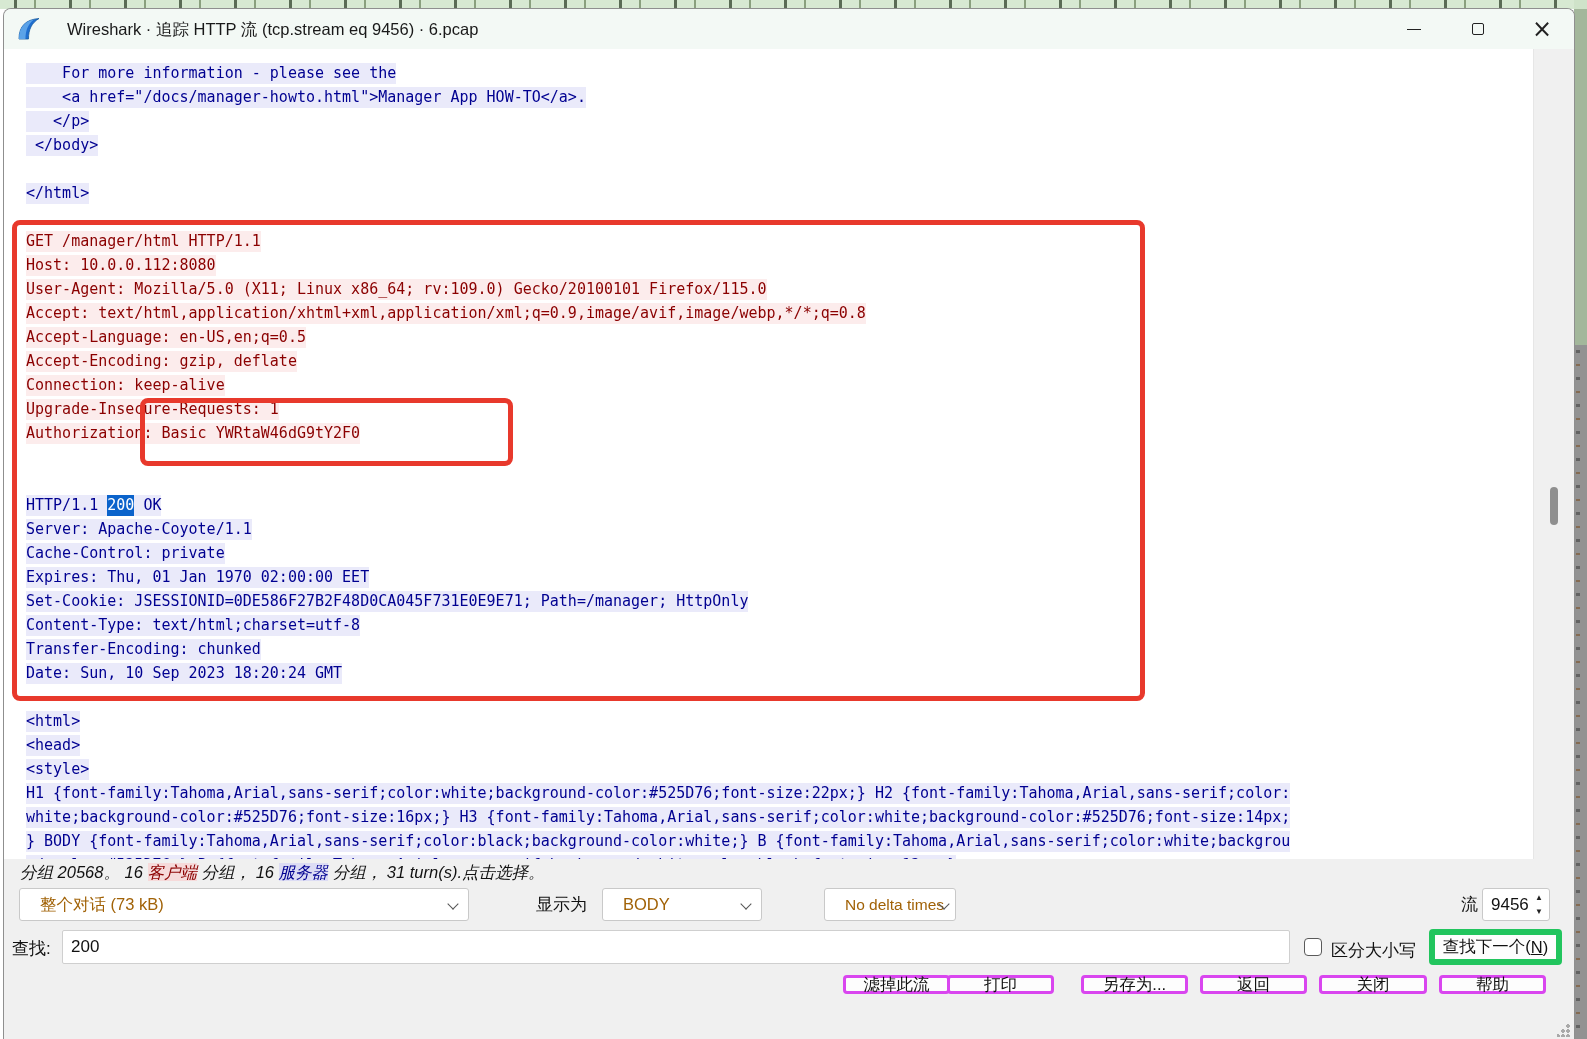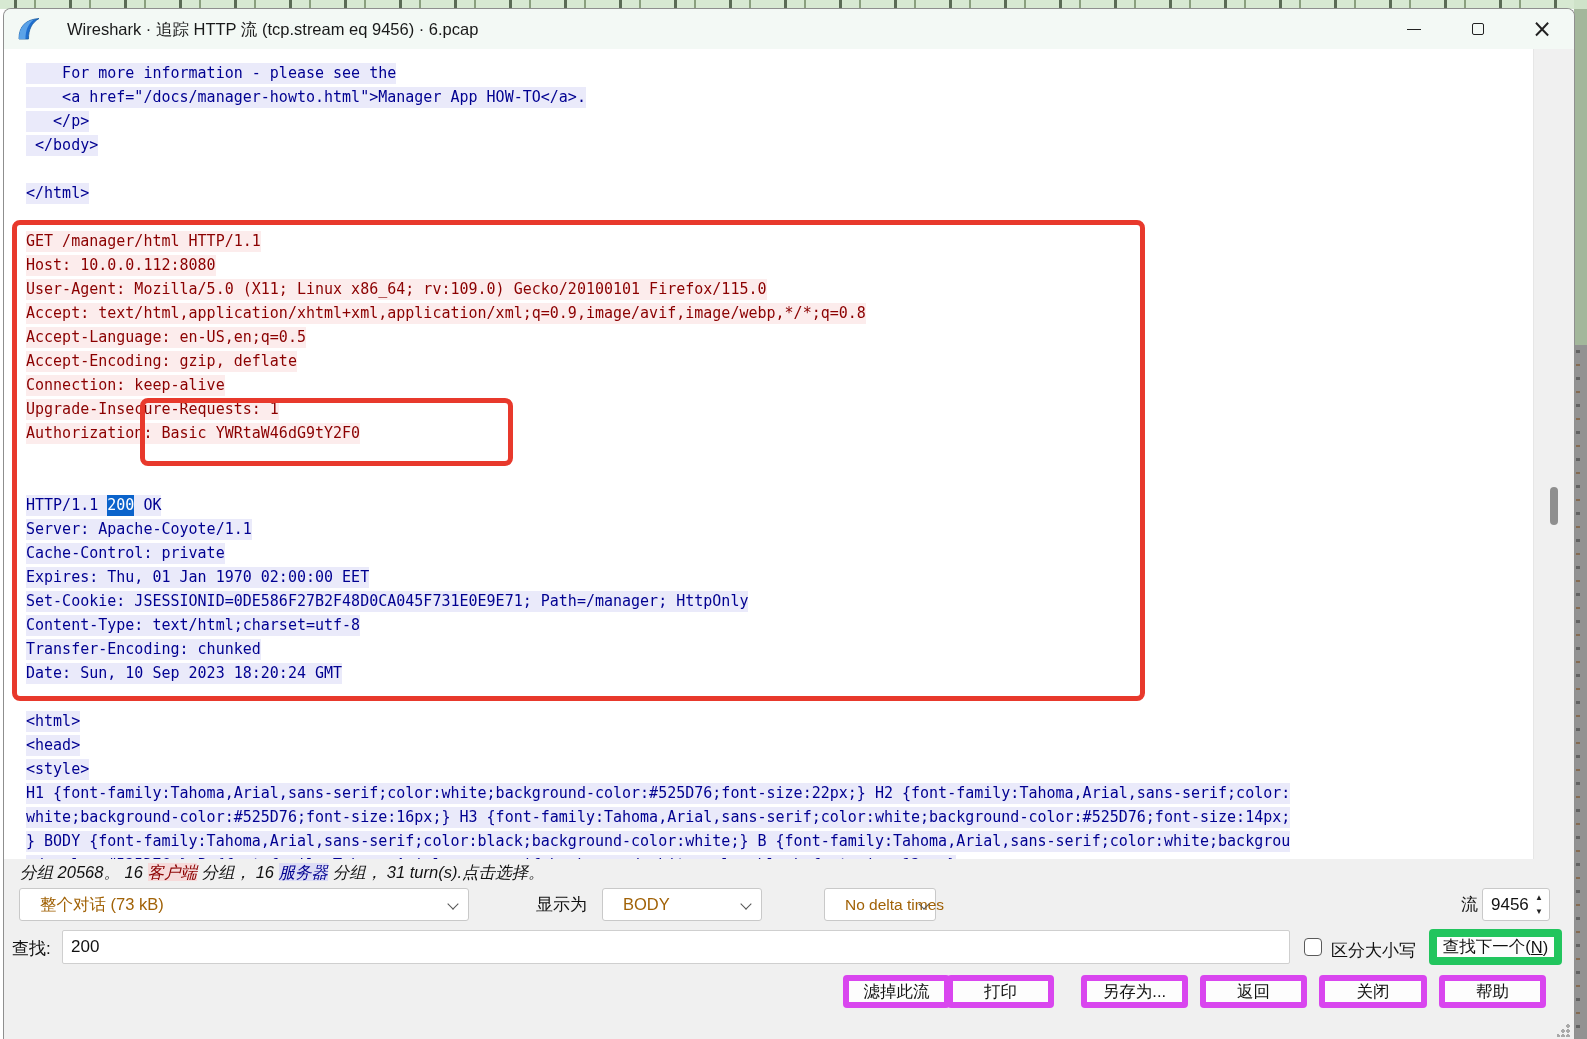--- a/index.html
+++ b/index.html
@@ -56,23 +56,23 @@
   .flabel { position:absolute; white-space:nowrap; }
 
   .spin { position:absolute; left:1478px; top:29px; width:68px; height:33px; background:#fff; border:1px solid #c9c9c9; border-radius:3px; }
   .spin-val { position:absolute; left:8px; top:0; line-height:31px; font-size:17px; }
   .spin-arrows { position:absolute; right:2px; top:2px; width:16px; height:27px; display:flex; flex-direction:column; justify-content:space-between; }
   .spin-btn { height:13px; display:flex; align-items:center; justify-content:center; font-size:8px; color:#222; }
 
   .find-input { position:absolute; left:58px; top:71px; width:1228px; height:34px; background:#fff; border:1px solid #cfcfcf; border-radius:2px;
     font-family:"Liberation Sans", sans-serif; font-size:17px; padding:0 8px; color:#111; }
   .checkbox { position:absolute; left:1300px; top:79px; width:18px; height:18px; background:#fff; border:1.6px solid #5a5a5a; border-radius:4px; }
-  .btn { position:absolute; height:33px; background:#fdfdfd; border:6px solid #d946ef; border-radius:4px;
+  .btn { position:absolute; height:19px; background:#fdfdfd; border:3px solid #d946ef; border-radius:4px;
     font-size:16.5px; color:#111; display:flex; align-items:center; justify-content:center; white-space:nowrap; }
-  .btn-findnext { left:1425px; top:70px; width:133px; height:36px; border:8px solid #22c55e; background:#fdfdfd; }
+  .btn-findnext { left:1425px; top:70px; width:133px; height:36px; border:6px solid #22c55e; background:#fdfdfd; }
   .btn-findnext .u { text-decoration:underline; }
 
   .size-grip { position:absolute; right:4px; bottom:3px; width:13px; height:13px;
     background-image:
       radial-gradient(circle at 11px 2px,  #a9a9a9 1.6px, transparent 1.7px),
       radial-gradient(circle at 11px 7px,  #a9a9a9 1.6px, transparent 1.7px),
       radial-gradient(circle at 11px 12px, #a9a9a9 1.6px, transparent 1.7px),
       radial-gradient(circle at 6px 7px,   #a9a9a9 1.6px, transparent 1.7px),
       radial-gradient(circle at 6px 12px,  #a9a9a9 1.6px, transparent 1.7px),
       radial-gradient(circle at 1px 12px,  #a9a9a9 1.6px, transparent 1.7px); }
@@ -123,21 +123,21 @@
       <span class="chev"></span>
     </div>
 
     <span class="flabel" style="left:532px; top:34px;">显示为</span>
 
     <div class="combo" style="left:598px; top:29px; width:160px;">
       <span>BODY</span>
       <span class="chev"></span>
     </div>
 
-    <div class="combo" style="left:820px; top:29px; width:112px; font-size:15.5px;">
+    <div class="combo" style="left:820px; top:29px; width:132px; font-size:15.5px;">
       <span>No delta times</span>
       <span class="chev" style="right:7px;"></span>
     </div>
 
     <span class="flabel" style="left:1457px; top:34px;">流</span>
 
     <div class="spin">
       <span class="spin-val">9456</span>
       <div class="spin-arrows">
         <div class="spin-btn">▲</div>

